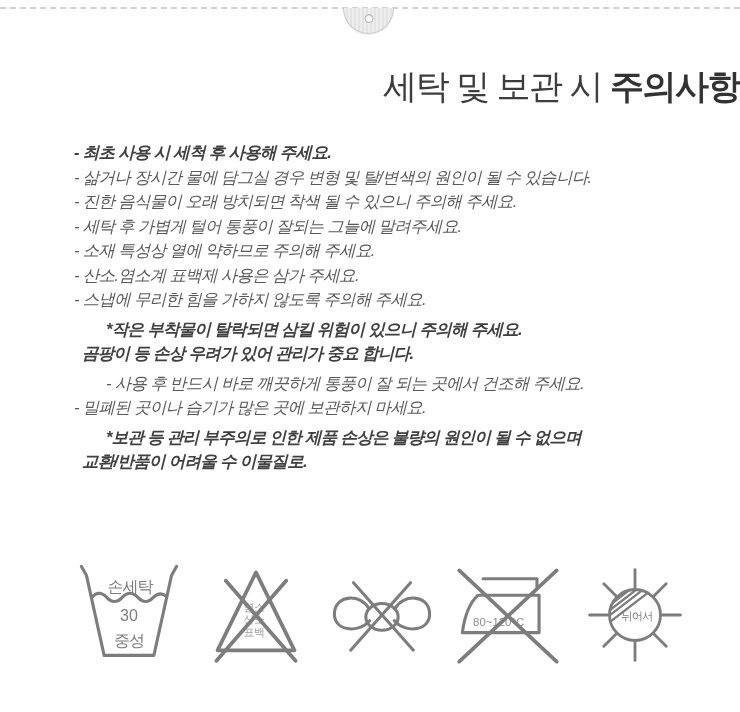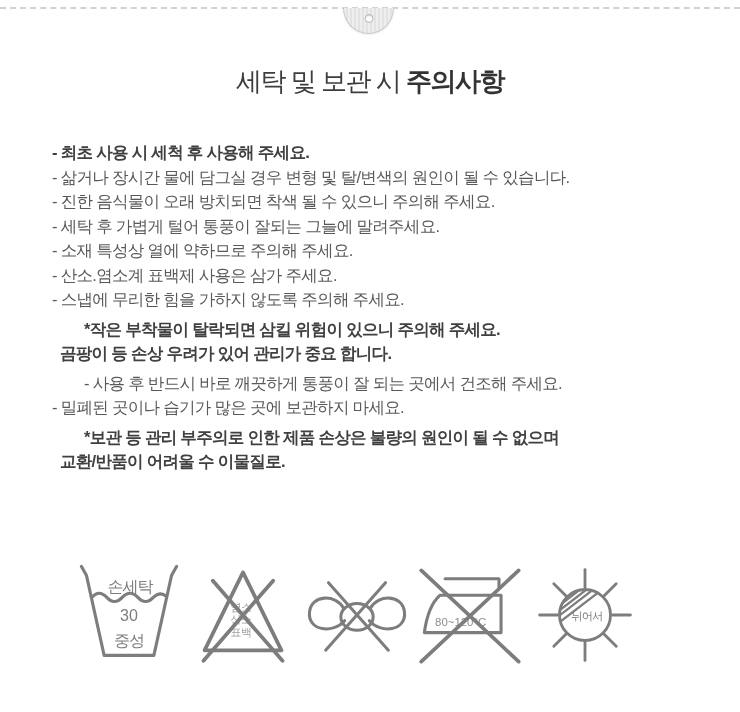--- a/index.html
+++ b/index.html
@@ -21,35 +21,35 @@
     box-shadow:0 1px 2px rgba(0,0,0,0.07);
   }
   .hang-tab .hole {
     position:absolute; left:50%; top:6px; transform:translateX(-50%);
     width:9px; height:9px; border-radius:50%;
     background:#fdfdfd; border:1px solid #b5b5b5;
     box-shadow:inset 0 1px 1px rgba(0,0,0,0.15);
   }
   .title {
     position:absolute; top:64px; left:0; width:100%;
-    text-align:center; font-size:26px; color:#3d3d3d;
+    text-align:right; font-size:34px; color:#3d3d3d;
     font-weight:400; letter-spacing:-1.5px;
   }
   .title .t-bold { font-weight:700; color:#333333; }
   .notes {
-    position:absolute; top:140px; left:52px; width:660px;
+    position:absolute; top:140px; left:74px; width:660px;
     font-size:16.5px; line-height:24.5px; color:#595959;
-    letter-spacing:-0.7px; white-space:nowrap;
+    letter-spacing:-0.7px; white-space:nowrap;font-style:italic;
   }
   .note.bold { font-weight:700; color:#404040; }
   .note.gap  { margin-top:5px;margin-left:32px; }
   .note.indent { padding-left:8px; }
   .symbols {
     position:absolute; top:563px; left:72px; width:620px; height:104px;
-    display:flex; align-items:center;
+    display:flex; justify-content:space-between; align-items:center;
   }
   .symbol { width:114px; height:104px; }
   .symbol svg { display:block; width:100%; height:100%; overflow:visible; }
   .symbol svg text {
     font-family:"Liberation Sans","DejaVu Sans",sans-serif;
   }
 </style>
 </head>
 <body>
 

